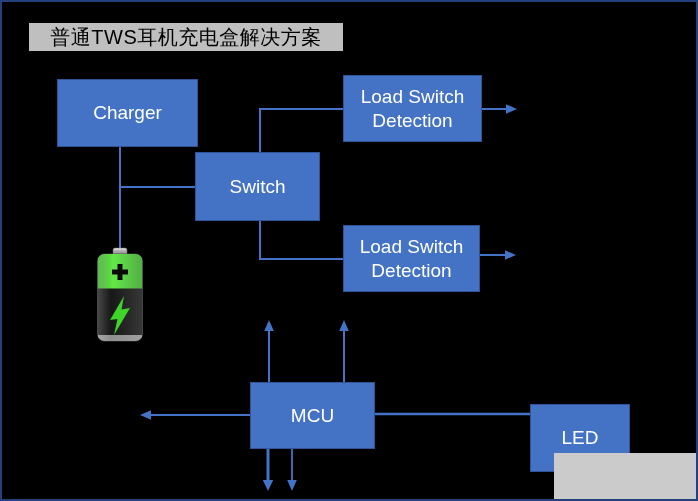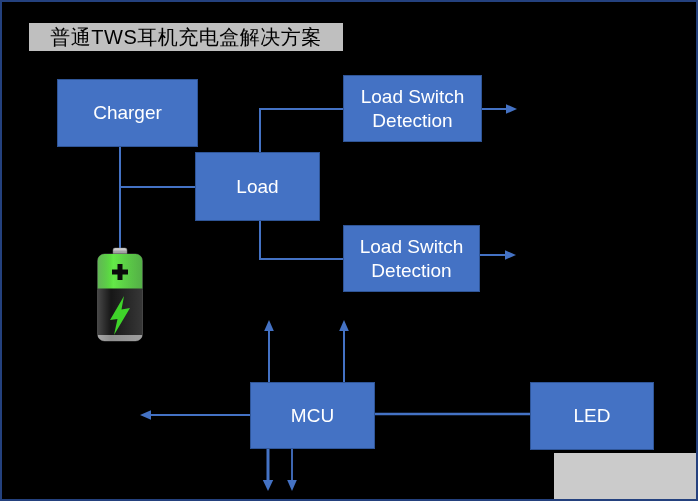--- a/index.html
+++ b/index.html
@@ -45,21 +45,21 @@
     color:var(--block-text);
     font-size:19px;
     text-align:center;
     line-height:1.22;
   }
   .block-charger{left:55px;top:77px;width:141px;height:68px;}
   .block-boost{left:193px;top:150px;width:125px;height:69px;}
   .block-lsd-top{left:341px;top:73px;width:139px;height:67px;padding:0 8px;}
   .block-lsd-bottom{left:341px;top:223px;width:137px;height:67px;padding:0 8px;}
   .block-mcu{left:248px;top:380px;width:125px;height:67px;}
-  .block-led{left:528px;top:380px;width:124px;height:68px;}
+  .block-led{left:528px;top:402px;width:100px;height:68px;}
   .battery{position:absolute;left:95px;top:245px;width:46px;height:95px;}
   .gray-box{
     position:absolute;left:552px;top:451px;width:144px;height:46px;
     background:var(--gray-box);
   }
 </style>
 </head>
 <body>
 
 <div class="canvas">
@@ -97,21 +97,21 @@
   </svg>
 
   <div class="title-box">
     <span>普通TWS耳机充电盒解决方案</span>
   </div>
 
   <div class="block block-charger">
     <span>Charger</span>
   </div>
   <div class="block block-boost">
-    <span>Load</span>
+    <span>Switch</span>
   </div>
   <div class="block block-lsd-top">
     <span>Load Switch Detection</span>
   </div>
   <div class="block block-lsd-bottom">
     <span>Load Switch Detection</span>
   </div>
   <div class="block block-mcu">
     <span>MCU</span>
   </div>

